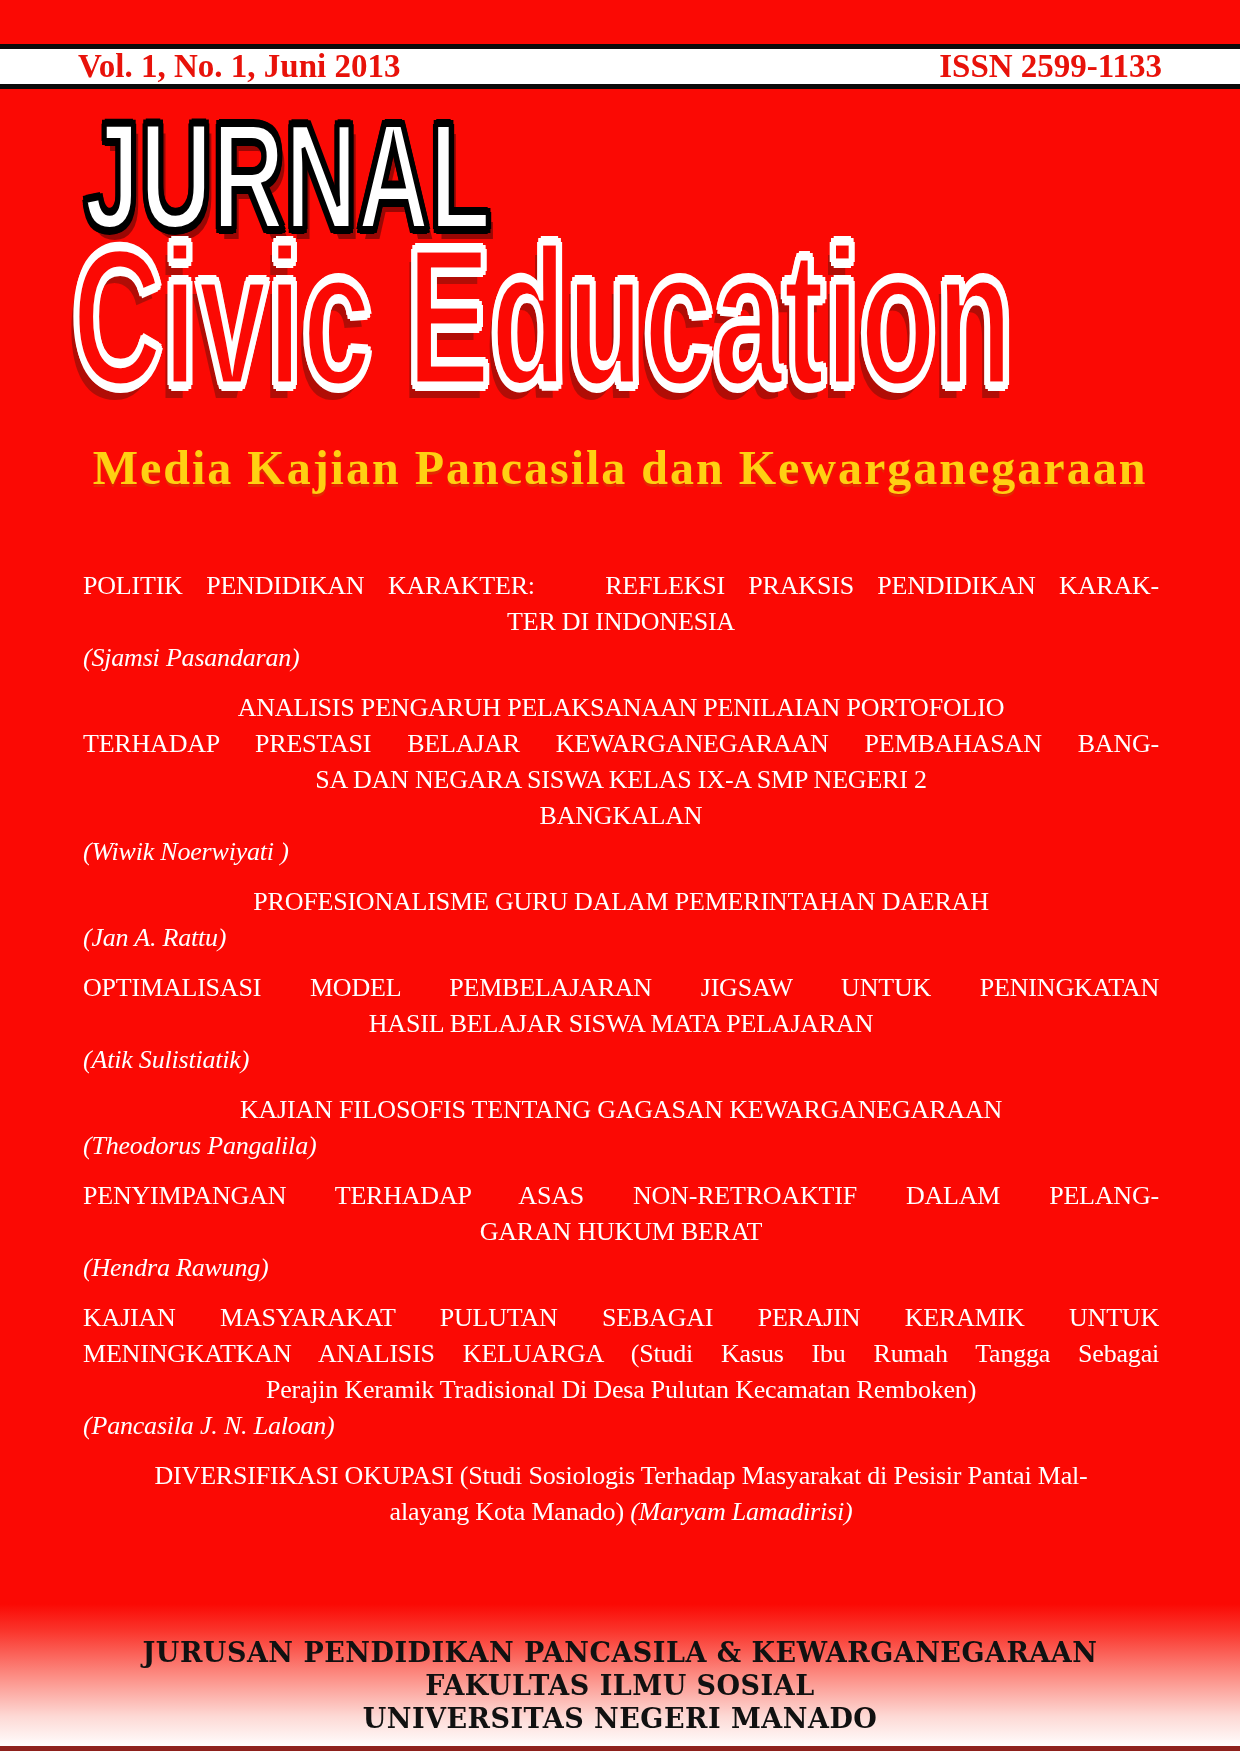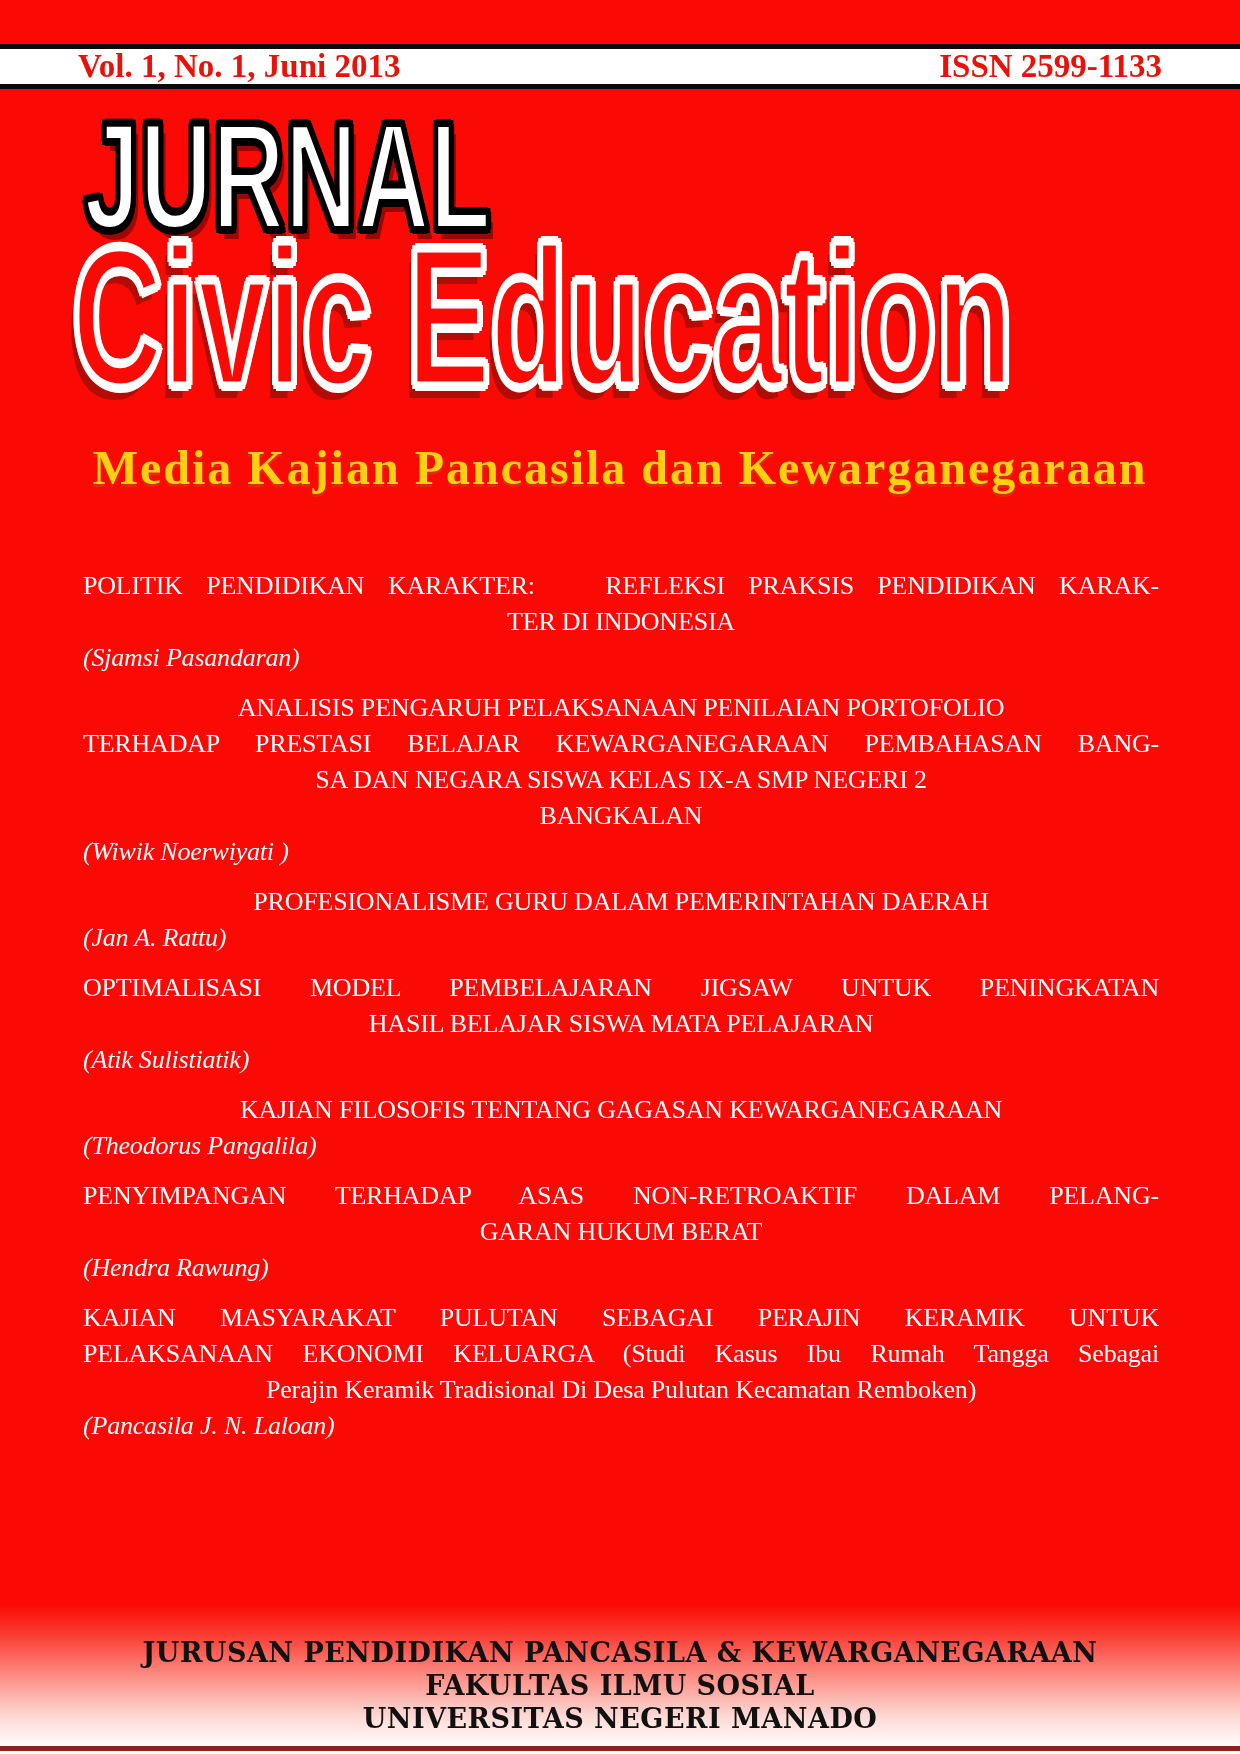--- a/index.html
+++ b/index.html
@@ -117,23 +117,27 @@
         <div class="t-line">KAJIAN FILOSOFIS TENTANG GAGASAN KEWARGANEGARAAN</div>
         <div class="author">(Theodorus Pangalila)</div>
       </div>
       <div class="article">
         <div class="t-line j">PENYIMPANGAN TERHADAP ASAS NON-RETROAKTIF DALAM PELANG-</div>
         <div class="t-line">GARAN HUKUM BERAT</div>
         <div class="author">(Hendra Rawung)</div>
       </div>
       <div class="article">
         <div class="t-line j">KAJIAN MASYARAKAT PULUTAN SEBAGAI PERAJIN KERAMIK UNTUK</div>
-        <div class="t-line j">PELAKSANAAN EKONOMI KELUARGA (Studi Kasus Ibu Rumah Tangga Sebagai</div>
+        <div class="t-line j">MENINGKATKAN ANALISIS KELUARGA (Studi Kasus Ibu Rumah Tangga Sebagai</div>
         <div class="t-line">Perajin Keramik Tradisional Di Desa Pulutan Kecamatan Remboken)</div>
         <div class="author">(Pancasila J. N. Laloan)</div>
+      </div>
+      <div class="article">
+        <div class="t-line">DIVERSIFIKASI OKUPASI (Studi Sosiologis Terhadap Masyarakat di Pesisir Pantai Mal-</div>
+        <div class="t-line">alayang Kota Manado) <span class="inline-author">(Maryam Lamadirisi)</span></div>
       </div>
     </div>
 
   <div class="footer">
     <div class="footer-lines">
       <div>JURUSAN PENDIDIKAN PANCASILA &amp; KEWARGANEGARAAN</div>
       <div>FAKULTAS ILMU SOSIAL</div>
       <div>UNIVERSITAS NEGERI MANADO</div>
     </div>
     <div class="bottom-line"></div>

